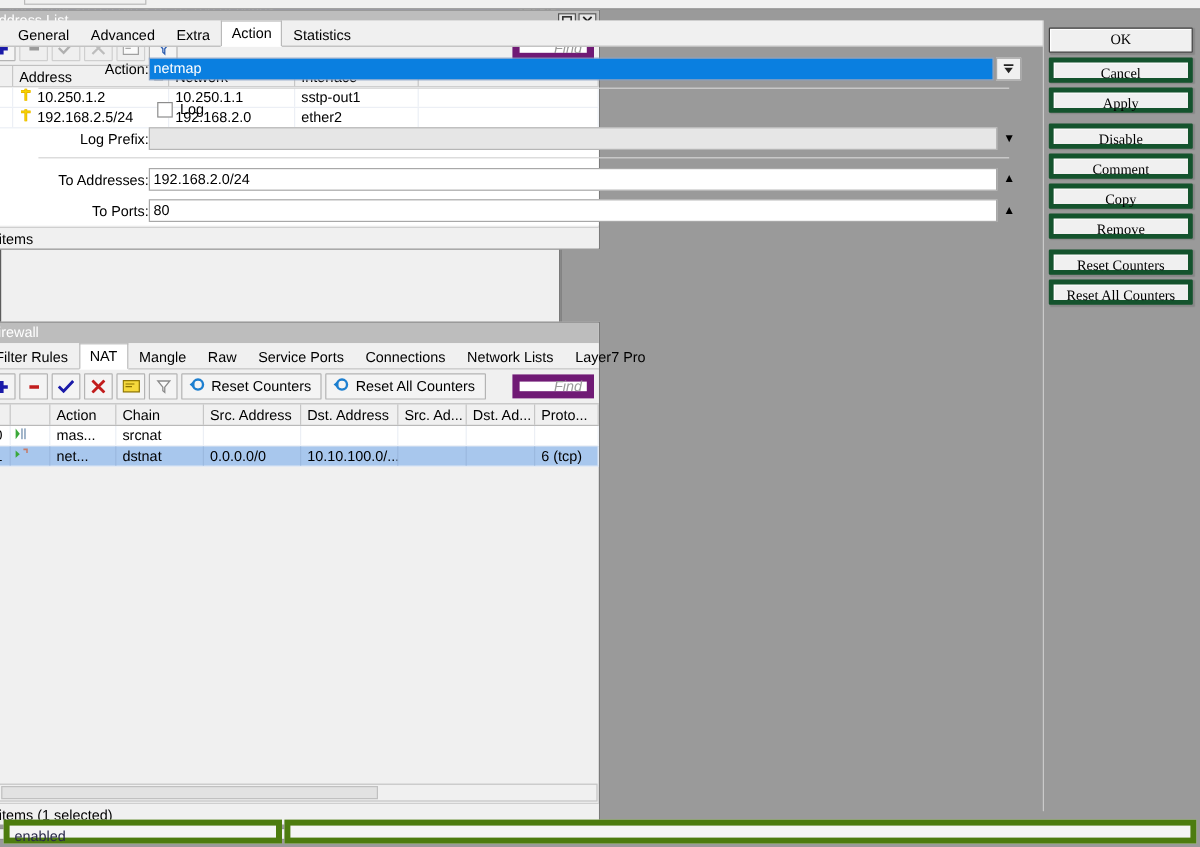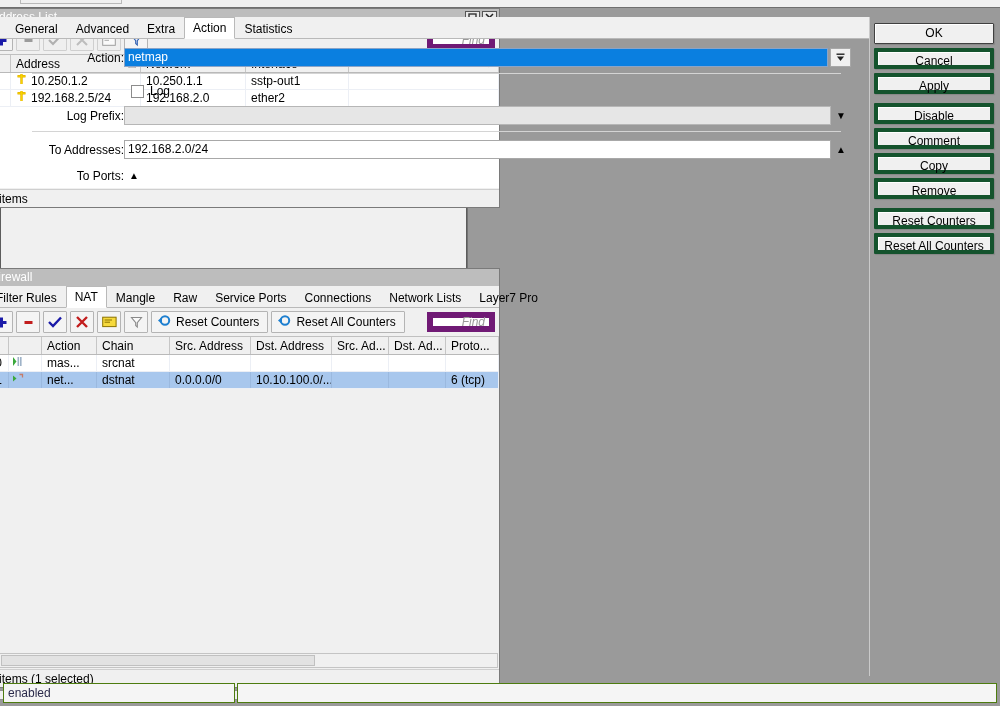--- a/index.html
+++ b/index.html
@@ -60,42 +60,42 @@
   .tab{height:19px;line-height:19px;padding:0 8px;font-size:12px;border:1px solid transparent;
        border-bottom:none;box-sizing:border-box;white-space:nowrap;}
   .tab.on{height:22px;line-height:21px;background:#fff;border:1px solid #b9b9b9;border-bottom:1px solid #fff;
           margin-bottom:-1px;position:relative;z-index:2;}
 
   
   #natrule{left:500px;top:10px;width:465px;height:672px;border:1px solid #5c5c5c;background:#f0f0f0;
            box-shadow:1px 1px 0 rgba(0,0,0,.25);}
   .dlgbody{position:absolute;left:0;right:0;top:17px;bottom:30px;display:flex;justify-content:center;}
   .dlgleft{flex:1;display:flex;flex-direction:column;min-width:0;border-right:1px solid #cacaca;}
-  .dlgright{width:130px;padding:6px 6px 0 4px;box-sizing:border-box;display:flex;flex-direction:column;gap:4px;}
+  .dlgright{width:130px;padding:6px 6px 0 4px;box-sizing:border-box;display:flex;flex-direction:column;gap:4px;font-family:Liberation Serif, serif;}
   .dbtn{height:21px;border:4px solid #14532d;background:#f0f0f0;font-size:12px;line-height:19px;text-align:center;
         box-sizing:border-box;border-radius:1px;
         box-shadow:inset 1px 1px 0 #fff, 1px 1px 1px rgba(0,0,0,.12);}
   .dbtn.primary{border:1px solid #404040;}
 
   .form{padding:8px 18px 0 10px;}
   .frow{display:flex;align-items:center;height:21px;margin-bottom:5px;}
   .flabel{width:114px;text-align:right;padding-right:0;font-size:12px;white-space:nowrap;box-sizing:border-box;}
   .finput{flex:1;height:19px;border:1px solid #a8a8a8;background:#fff;box-sizing:border-box;
           padding:0 3px;font-size:12px;line-height:17px;display:flex;align-items:center;min-width:0;}
   .finput.dis{background:#e6e6e6;border-color:#b6b6b6;}
   .finput.hl{background:#14b8a6;border:1px solid #8aa4c8;color:#fff;padding:0;}
   .finput.hl .v{background:#0a7fe0;color:#fff;padding:0 3px;width:100%;}
   .spin{width:20px;display:flex;align-items:center;justify-content:center;}
   .ddbtn{width:21px;height:19px;border:1px solid #a8a8a8;background:#f0f0f0;margin-left:2px;
          display:flex;align-items:center;justify-content:center;box-sizing:border-box;}
   .sep{border-top:1px solid #d4d4d4;margin:4px 10px 7px 22px;}
   .chkrow{display:flex;align-items:center;height:20px;margin-bottom:4px;padding-left:121px;}
   .chk{width:13px;height:13px;border:1px solid #8c8c8c;background:#fff;box-sizing:border-box;margin-right:6px;}
   .dlgstatus{position:absolute;left:0;right:0;bottom:0;height:26px;display:flex;align-items:stretch;padding:3px;box-sizing:border-box;}
-  .dlgstatus .cell{border:1px solid #4d7c0f;background:#f5f5f5;font-size:12px;line-height:19px;padding-left:4px;box-sizing:border-box;color:#2a2a4a;}
+  .dlgstatus .cell{border:5px solid #4d7c0f;background:#f5f5f5;font-size:12px;line-height:19px;padding-left:4px;box-sizing:border-box;color:#2a2a4a;}
   .dlgstatus .c1{width:232px;}
   .dlgstatus .c2{flex:1;margin-left:2px;}
 
   
   #topfrag{position:absolute;left:20px;top:-14px;width:102px;height:18px;border:1px solid #b9b9b9;background:#f0f0f0;box-sizing:border-box;}
   #topstrip{position:absolute;left:0;top:0;width:1000px;height:7px;background:#f0f0f0;border-bottom:1px solid #6f6f6f;}
 
   
   .hscroll{position:absolute;height:15px;background:#f0f0f0;border:1px solid #c4c4c4;box-sizing:border-box;display:flex;align-items:center;}
   .hsthumb{height:11px;background:#e2e2e2;border:1px solid #c0c0c0;box-sizing:border-box;}
@@ -411,20 +411,21 @@
           <div class="sep"></div>
 
           <div class="frow">
             <span class="flabel">To Addresses:</span>
             <span class="finput">192.168.2.0/24</span>
             <span class="spin" style="font-size:10px">▲</span>
           </div>
 
           <div class="frow">
             <span class="flabel">To Ports:</span>
+            <span class="finput">80</span>
             <span class="spin" style="font-size:10px">▲</span>
           </div>
         </div>
       </div>
 
       <div class="dlgright">
         <div class="dbtn primary">OK</div>
         <div class="dbtn">Cancel</div>
         <div class="dbtn">Apply</div>
         <div class="dbtn" style="margin-top:5px">Disable</div>

